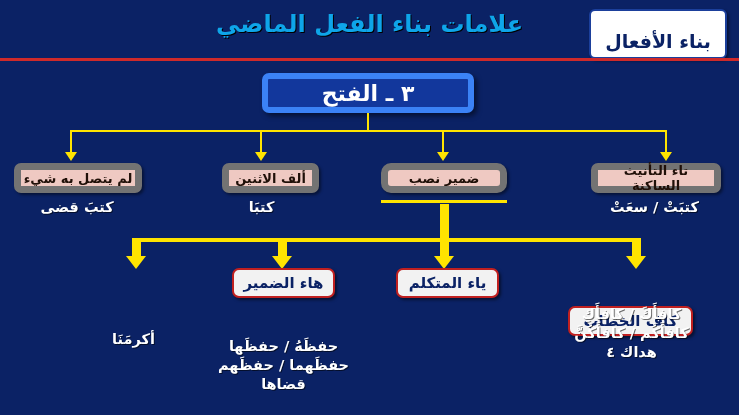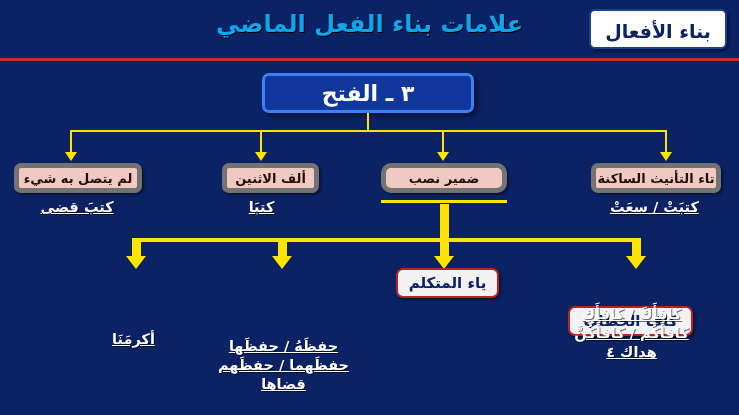--- a/index.html
+++ b/index.html
@@ -29,42 +29,42 @@
     letter-spacing:0px;
     text-shadow:1px 1px 0 #000;
   }
   .badge{
     position:absolute;right:12px;top:9px;
     background:#ffffff;
     border:2px solid #1b3f9b;
     border-radius:6px;
     color:#0b2265;
     font-size:19px;font-weight:bold;
-    padding:9px 14px 5px 14px;
+    padding:19px 14px 5px 14px;
     box-shadow:2px 2px 3px rgba(0,0,0,.45);
   }
 
   
   .box{
     position:absolute;
     display:flex;align-items:center;justify-content:center;
     text-align:center;
     box-sizing:border-box;
     border-radius:7px;
   }
   .root-box{
     background:#12379c;
-    border:3px solid #3b82f6;
+    border:6px solid #3b82f6;
     color:#ffffff;
     font-size:22px;font-weight:bold;
     box-shadow:3px 3px 5px rgba(0,0,0,.5);
   }
   .lvl1-box{
     background:#efc9c2;
-    border:5px solid #737373;
+    border:7px solid #737373;
     color:#201008;
     font-size:13px;font-weight:bold;
     box-shadow:2px 2px 3px rgba(0,0,0,.45);
   }
   .lvl2-box{
     background:#f2f2f2;
     border:2px solid #c02020;
     color:#0b2265;
     font-size:15px;font-weight:bold;
     box-shadow:2px 2px 3px rgba(0,0,0,.5);
@@ -72,21 +72,20 @@
 
   .note{
     position:absolute;
     color:#ffffff;
     font-size:14.5px;
     font-weight:bold;
     text-align:center;
     line-height:19px;
     white-space:pre-line;
     text-shadow:1px 1px 0 rgba(0,0,0,.55);
-    text-decoration:underline;
   }
 
   
   .ln{position:absolute;background:#ffe400;}
   .ln-h{height:2px;}
   .ln-v{width:2px;}
   .arrow-down{
     position:absolute;width:0;height:0;
     border-left:6px solid transparent;
     border-right:6px solid transparent;
@@ -172,19 +171,22 @@
     <span>كاف الخطاب</span>
   </div>
   <div class="note" style="right:20px;top:305px;width:175px;">كافأَكَ / كافأَكِ
 كافأَكُم / كافأَكُنَّ
 هداك  ٤</div>
 
   <div class="box lvl2-box" style="right:240px;top:268px;width:103px;height:30px;">
     <span>ياء المتكلم</span>
   </div>
 
+  <div class="box lvl2-box" style="right:404px;top:268px;width:103px;height:30px;">
+    <span>هاء الضمير</span>
+  </div>
   <div class="note" style="right:378px;top:305px;width:155px;margin-top:32px;">حفظَهُ / حفظَها
 حفظَهما / حفظَهم
 قضاها</div>
 
   <div class="note" style="right:548px;top:305px;width:115px;margin-top:25px;">أكرمَنَا</div>
 
 </div>
 
 </body></html>

